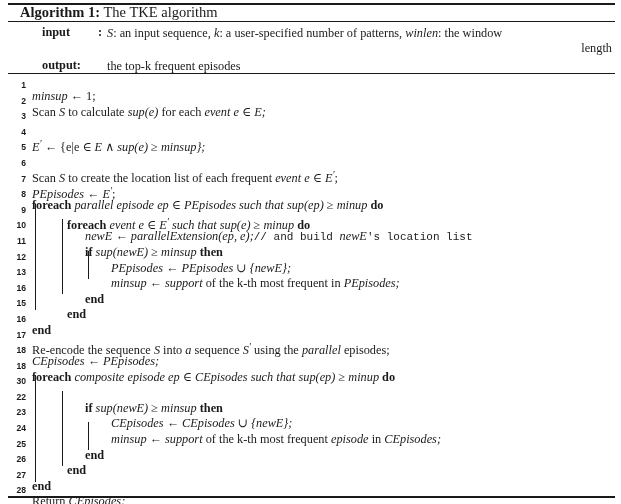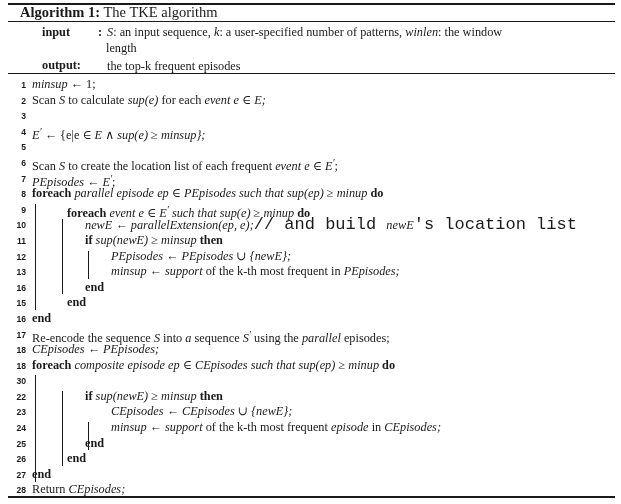--- a/index.html
+++ b/index.html
@@ -68,38 +68,39 @@
   
   .io {
     position: absolute;
     left: 42px;
     top: 25px;
     width: 570px;
     font-size: 12.3px;
   }
   .io-row {
     display: flex;
-    align-items: center;
+    align-items: flex-end;
     margin-bottom: 1px;
     font-family: Liberation Serif, serif;
   }
   .io-label {
     font-weight: bold;
     white-space: nowrap;
     flex: 0 0 auto;
   }
   .io-label.w { width: 56px; }
   .io-sep { flex: 0 0 auto; width: 9px; font-weight: bold; }
   .io-text {
     flex: 1 1 auto;
     line-height: 14.2px;
   }
   .io-cont {
-    margin-left: 64px;
+    margin-left: 28px;
     line-height: 14.2px;
+    text-align: right;
   }
   .io-row.out { margin-top: 3px; }
 
   
   .body {
     position: absolute;
     left: 0;
     top: 77px;
     width: 621px;
   }
@@ -117,41 +118,41 @@
     text-align: right;
     font-size: 8.6px;
     font-weight: bold;
     font-family: "Liberation Sans", "DejaVu Sans", sans-serif;
     color: #1a1a1a;
     top: 4px;
     line-height: 9px;
   }
   .txt {
     position: absolute;
-    top: 0;
+    top: 12px;
   }
   .i0 .txt { left: 32px; }
   .i1 .txt { left: 59px; margin-left: 8px; }
   .i2 .txt { left: 85px; }
   .i3 .txt { left: 111px; }
 
   
   .bar {
     position: absolute;
     width: 1.4px;
     background: #1a1a1a;
     left: 0;
   }
 
   
   .kw  { font-weight: bold; }
   .it  { font-style: italic; }
   .tt  {
     font-family: "Liberation Mono", "DejaVu Sans Mono", monospace;
-    font-size: 17px;
+    font-size: 11px;
     font-style: normal;
     margin-top: 20px;
   }
   .sup-pr { font-size: 0.78em; vertical-align: 0.42em; font-style: italic; }
 </style>
 </head>
 <body>
 
 <div class="algo">
 

